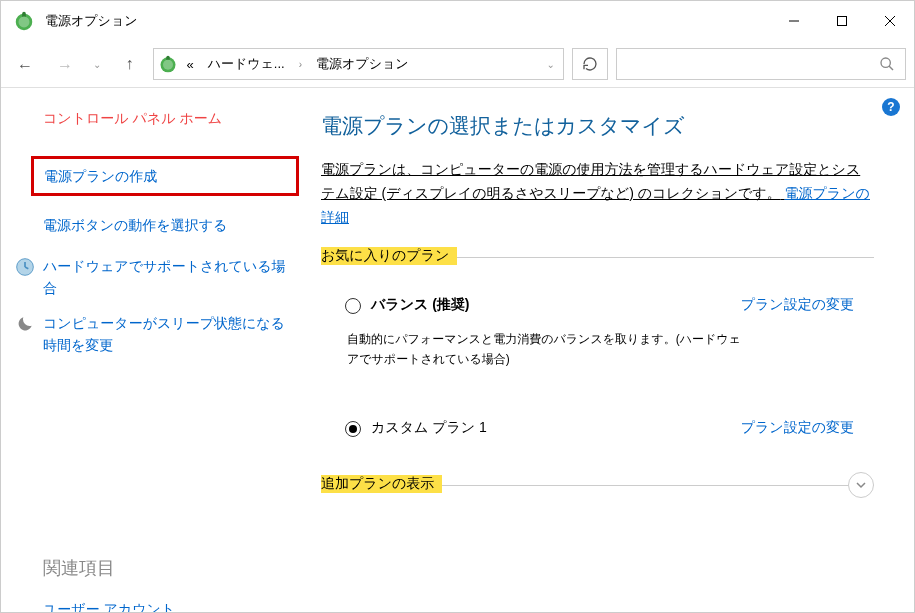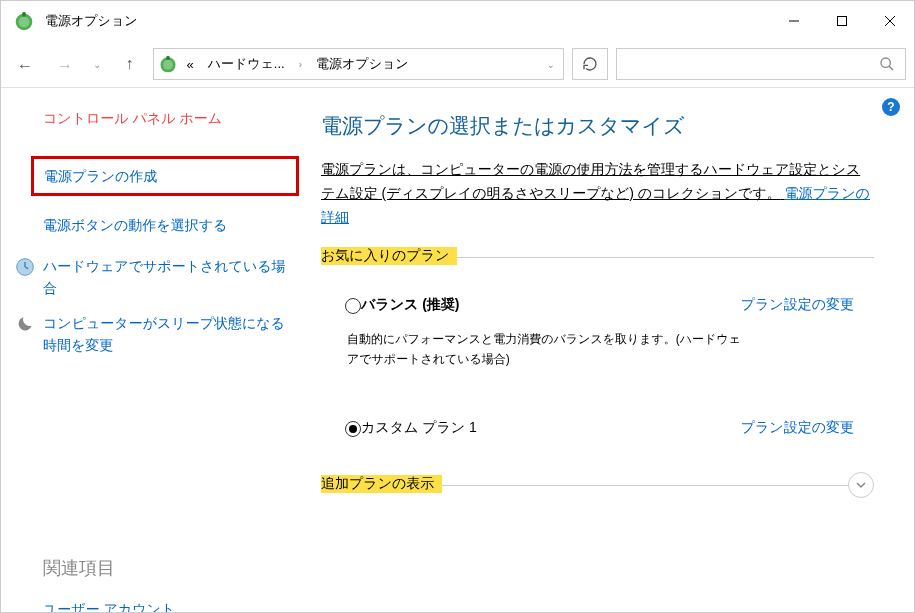--- a/index.html
+++ b/index.html
@@ -41,21 +41,21 @@
     .main { flex: 1; padding: 24px 40px 24px 0; }
     .main-title { color: #12619c; font-size: 21px; font-weight: normal; margin-bottom: 18px; }
     .main-desc { font-size: 14px; color: #000; line-height: 1.7; text-decoration: underline; }
     .main-desc a { color: #0066cc; text-decoration: underline; }
     
     .fieldset { border: none; border-top: 1px solid #ccc; margin-top: 28px; padding-top: 18px; position: relative; }
     .fieldset-legend { background: #fde047; padding: 0 8px 0 0; font-size: 14px; color: #000; position: absolute; top: -11px; left: 0; }
     .expand-btn { position: absolute; right: 0; top: -14px; width: 26px; height: 26px; border: 1px solid #ccc; border-radius: 50%; background: #fff; display: flex; align-items: center; justify-content: center; color: #888; font-size: 12px; }
     
     .plan-row { display: flex; justify-content: space-between; align-items: flex-start; padding: 8px 20px 8px 24px; }
-    .plan-left { display: flex; align-items: flex-start; }
+    .plan-left { display: flex; align-items: flex-start; gap: 10px; }
     .radio { width: 16px; height: 16px; border: 1.5px solid #333; border-radius: 50%; margin-top: 2px; flex-shrink: 0; display: flex; align-items: center; justify-content: center; }
     .radio.selected::after { content: ""; width: 8px; height: 8px; background: #000; border-radius: 50%; }
     .plan-name { font-size: 14px; font-weight: bold; color: #000; }
     .plan-desc { font-size: 12px; color: #000; margin-top: 8px; line-height: 1.6; padding-left: 26px; max-width: 420px; }
     .plan-link { color: #0066cc; font-size: 14px; white-space: nowrap; }
     .plan-block { padding: 12px 0; }
   </style>
 </head>
 <body>
 

